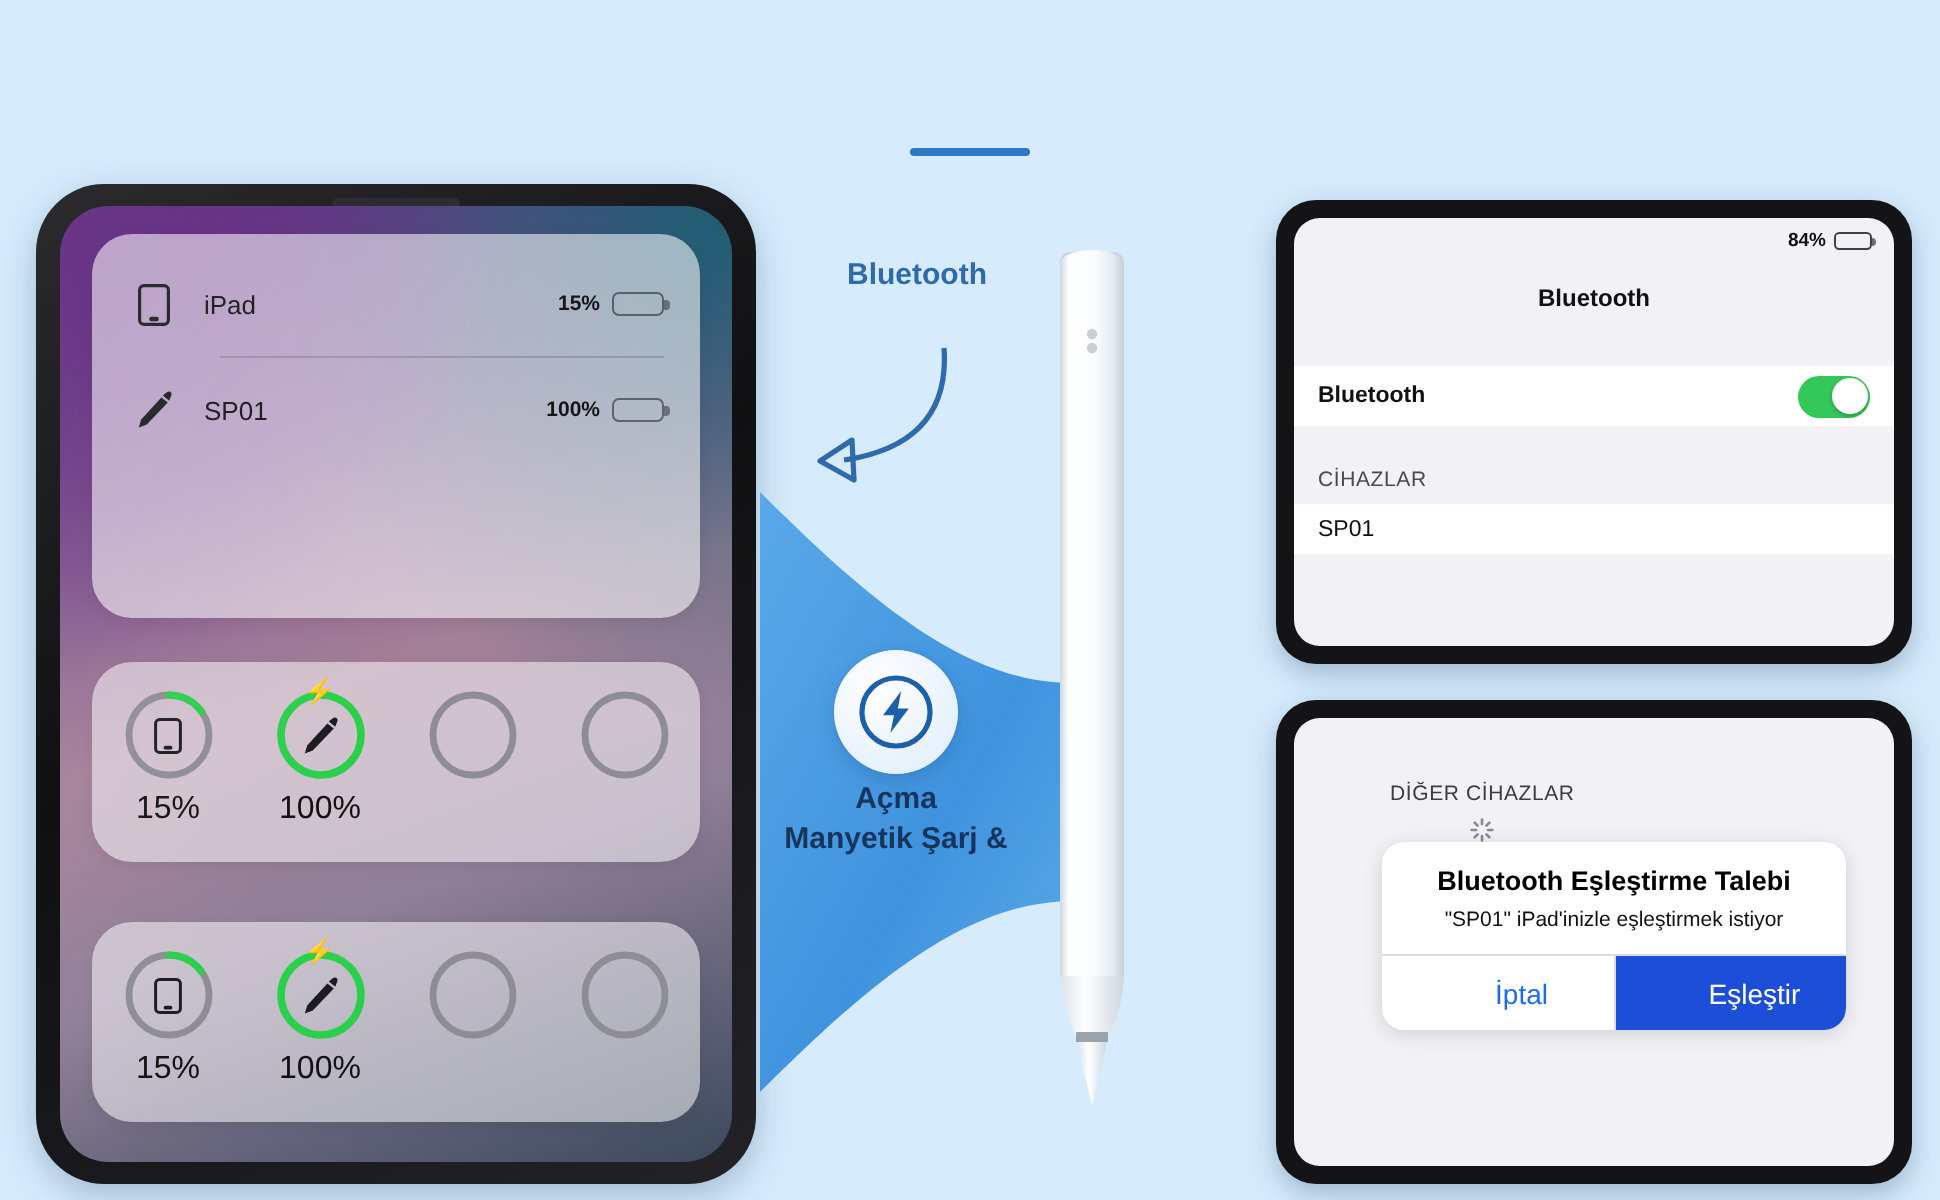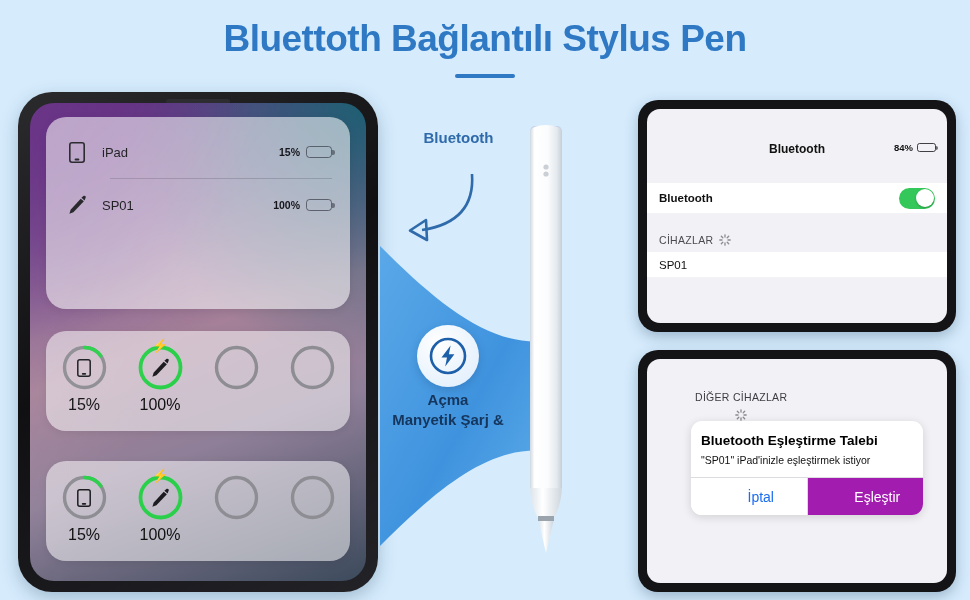--- a/index.html
+++ b/index.html
@@ -133,21 +133,21 @@
   .panel.p-bt { top:100px; height:232px; }
   .panel.p-pair { top:350px; height:242px; }
   .panel-inner {
     width:100%; height:100%; background:#f2f2f6; border-radius:13px;
     position:relative; overflow:hidden;
   }
 
   .statusbar {
     position:absolute; right:11px; top:6px;
     display:flex; align-items:center; gap:4px;
-    font-size:9.5px; font-weight:bold; color:#111;margin-top:27px;
+    font-size:9.5px; font-weight:bold; color:#111;
   }
   .sb-batt {
     width:19px; height:9.5px; border:1.3px solid rgba(20,20,25,.8);
     border-radius:2.6px; padding:1.1px; position:relative;
   }
   .sb-batt::after{
     content:""; position:absolute; right:-3px; top:2.4px;
     width:2px; height:4px; background:rgba(20,20,25,.6); border-radius:0 2px 2px 0;
   }
   .sb-fill { height:100%; width:84%; background:#111; border-radius:1.3px; }
@@ -168,59 +168,58 @@
     position:relative;
   }
   .toggle .knob {
     position:absolute; right:1.5px; top:1.5px; width:18px; height:18px;
     border-radius:50%; background:#fff; box-shadow:0 1px 2px rgba(0,0,0,.25);
   }
 
   .section-head {
     position:absolute; left:12px; top:125px;
     display:flex; align-items:center; gap:6px;
-    font-size:10.5px; color:#4a4a4f; letter-spacing:.3px;
+    font-size:10.5px; color:#4a4a4f; letter-spacing:.3px;flex-direction:column;
   }
   .device-row {
     position:absolute; left:0; right:0; top:143px; height:25px;
     background:#fff; display:flex; align-items:center; padding:0 12px;
     font-size:11.5px; color:#111;
   }
 
   
   .section-head2 {
     position:absolute; left:48px; top:32px;
     display:flex; align-items:center; gap:6px;
     font-size:10.5px; color:#3c3c41; letter-spacing:.3px;flex-direction:column;
   }
   .dialog {
     position:absolute; left:44px; top:62px; width:232px;
     background:#fff; border-radius:11px; overflow:hidden;
     box-shadow:0 2px 10px rgba(0,0,0,.14);
   }
-  .dlg-body { padding:12px 10px 11px; }
+  .dlg-body { padding:12px 10px 11px; text-align:center; }
   .dlg-title { font-size:13.5px; font-weight:bold; color:#000; }
   .dlg-msg { font-size:10.5px; color:#111; margin-top:6px; }
   .dlg-actions { display:flex; border-top:1px solid #dcdce0; }
   .dlg-btn {
     flex:1; height:37px; display:flex; align-items:center; justify-content:center;
     font-size:14px;
     padding-left:24px;
   }
   .dlg-btn.cancel { background:#fff; color:#1a6cf0; border-right:1px solid #dcdce0; }
-  .dlg-btn.confirm { background:#a21caf; color:#fff; }
+  .dlg-btn.confirm { background:#1d4ed8; color:#fff; }
 
   .spinner { display:inline-block; width:12px; height:12px; }
 </style>
 </head>
 <body>
 
 <div class="stage">
 
-  <div class="title">Bluettoth Bağlantılı Stylus Pen</div>
   <div class="title-underline"></div>
 
   <div class="tablet">
     <div class="notch"></div>
   </div>
 
   <div class="tablet-screen">
 
     <div class="w-list">
 

